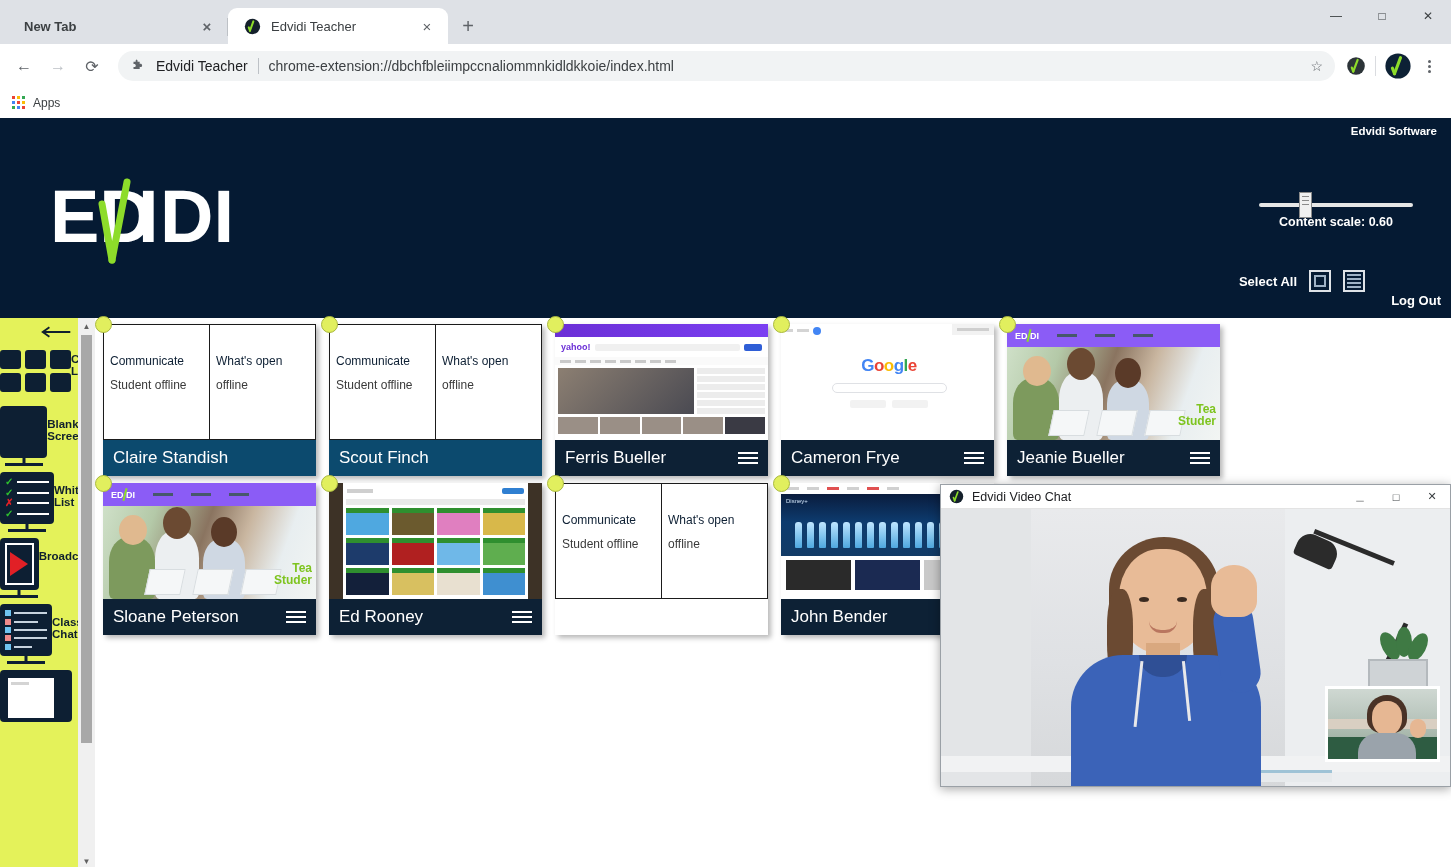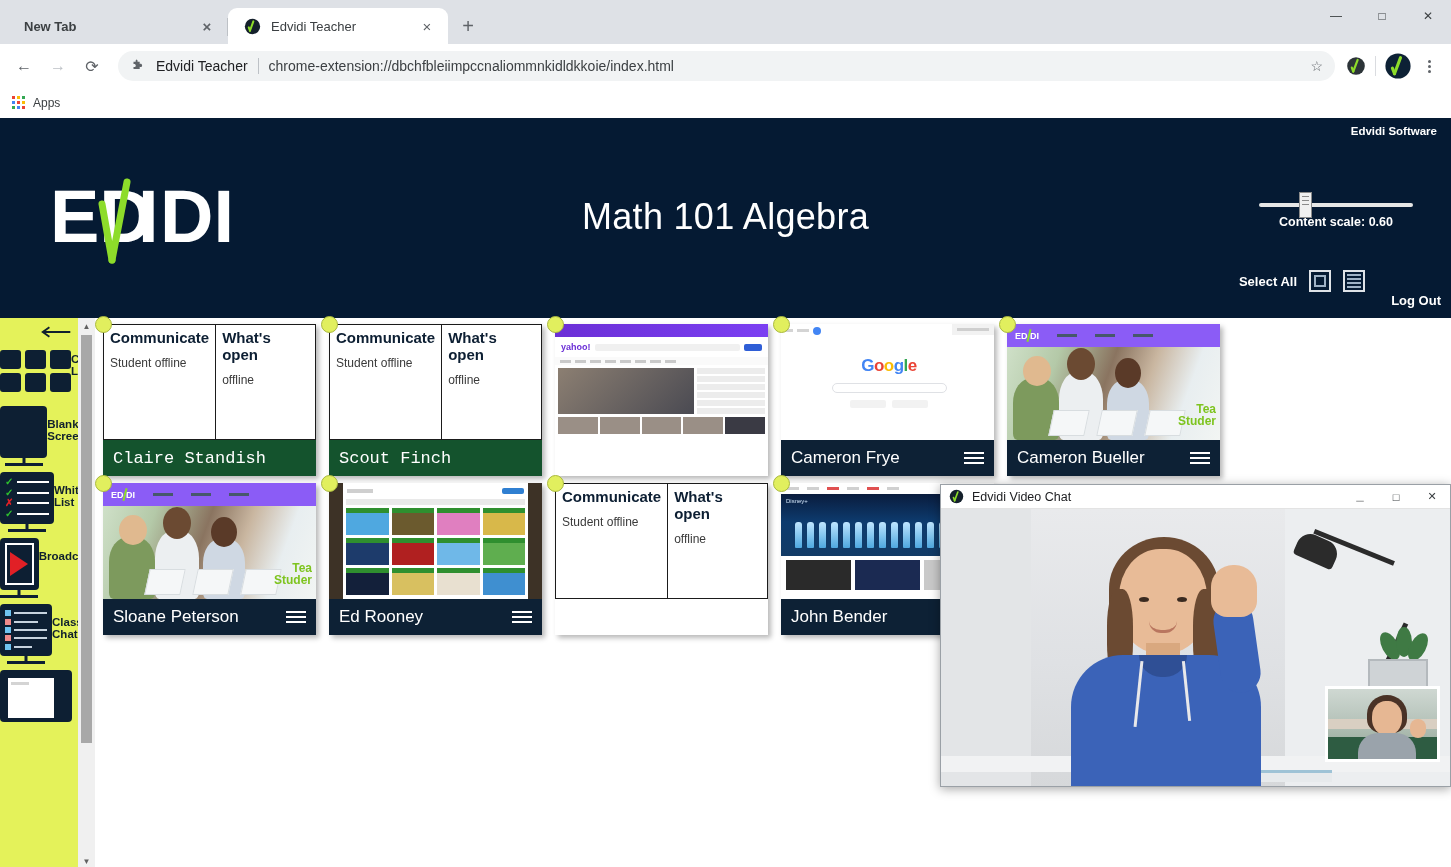--- a/index.html
+++ b/index.html
@@ -225,27 +225,27 @@
     background: #e1ef5e; border: 1px solid #a9b83e; z-index: 5;
   }
   .card-body {
     height: 116px; background: #ffffff;
     border: 1px solid #1b1b1b; overflow: hidden;
     display: flex;
   }
   .card-body.thumb { border: none; padding: 0; display: block; }
   .panel { flex: 1; padding: 4px 6px; }
   .panel + .panel { border-left: 1px solid #1b1b1b; }
-  .panel-title { font-size: 15px; font-weight: bold; color: #0d1f33; }
+  .panel-title { font-size: 12px; font-weight: normal; color: #0d1f33; margin-top: 25px; }
   .panel-val { font-size: 12px; color: #3a3a3a; margin-top: 10px; }
   .card-name {
     height: 36px; display: flex; align-items: center;
     padding: 0 10px; color: #ffffff; font-size: 17px;
   }
-  .card-name.offline { background: #14532d; font-family: Liberation Mono, monospace; }
+  .card-name.offline { background: #0c4a6e; }
   .card-name.online  { background: #0d2135; }
   .card-name span.nm { flex: 1; white-space: nowrap; overflow: hidden; }
   .burger { display: flex; flex-direction: column; gap: 3px; width: 20px; }
   .burger i { display: block; height: 2px; background: #ffffff; }
 
   
   .tn { width: 100%; height: 100%; position: relative; overflow: hidden; background: #fff; }
   
   .tn-yahoo-top { height: 13px; background: linear-gradient(90deg,#6b2fd6,#7b3ff2); }
   .tn-yahoo-hdr { height: 20px; background: #fff; display:flex; align-items:center; padding:0 6px; gap:4px; }
@@ -472,21 +472,20 @@
   <div class="logo-wrap">
     <svg viewBox="0 0 210 100" width="210" height="100">
       <text x="0" y="72" font-family="Liberation Sans, sans-serif" font-size="74" font-weight="bold" fill="#ffffff">ED</text>
       <text x="110" y="72" font-family="Liberation Sans, sans-serif" font-size="74" font-weight="bold" fill="#ffffff">DI</text>
       <text x="88" y="72" font-family="Liberation Sans, sans-serif" font-size="74" font-weight="bold" fill="#ffffff">I</text>
       <path d="M77 12 L62 90" stroke="#8ddc2a" stroke-width="7" fill="none" stroke-linecap="round"></path>
       <path d="M62 90 L52 34" stroke="#8ddc2a" stroke-width="7" fill="none" stroke-linecap="round"></path>
     </svg>
   </div>
 
-  <div class="app-title">Math 101 Algebra</div>
 
   <div class="scale-box">
     <div class="scale-track">
       <div class="scale-thumb">
           <i></i>
           <i></i>
           <i></i>
         </div>
     </div>
     <div class="scale-label">Content scale: 0.60</div>
@@ -689,20 +688,28 @@
               </div>
               <div class="tn-y-strip">
                   <i></i>
                   <i></i>
                   <i></i>
                   <i></i>
                   <i style="background:#3a3a44"></i>
                 </div>
             </div>
           </div>
+          <div class="card-name online">
+            <span class="nm">Ferris Bueller</span>
+            <span class="burger">
+                <i></i>
+                <i></i>
+                <i></i>
+              </span>
+          </div>
         </div>
 
         <div class="card">
           <span class="status-dot"></span>
           <div class="card-body thumb">
             <div class="tn tn-goo">
               <div class="tn-goo-top">
                   <i></i>
                   <i></i>
                   <span class="av"></span>
@@ -746,21 +753,21 @@
                   <span class="kid kid2"></span>
                   <span class="kid kid3"></span>
                 <span class="laptop lap1"></span>
                   <span class="laptop lap2"></span>
                   <span class="laptop lap3"></span>
                 <span class="tn-edv-txt">Tea<br>Studer</span>
               </div>
             </div>
           </div>
           <div class="card-name online">
-            <span class="nm">Cameron Bueller</span>
+            <span class="nm">Jeanie Bueller</span>
             <span class="burger">
                 <i></i>
                 <i></i>
                 <i></i>
               </span>
           </div>
         </div>
       </div>
 
       <div class="grid-row">

